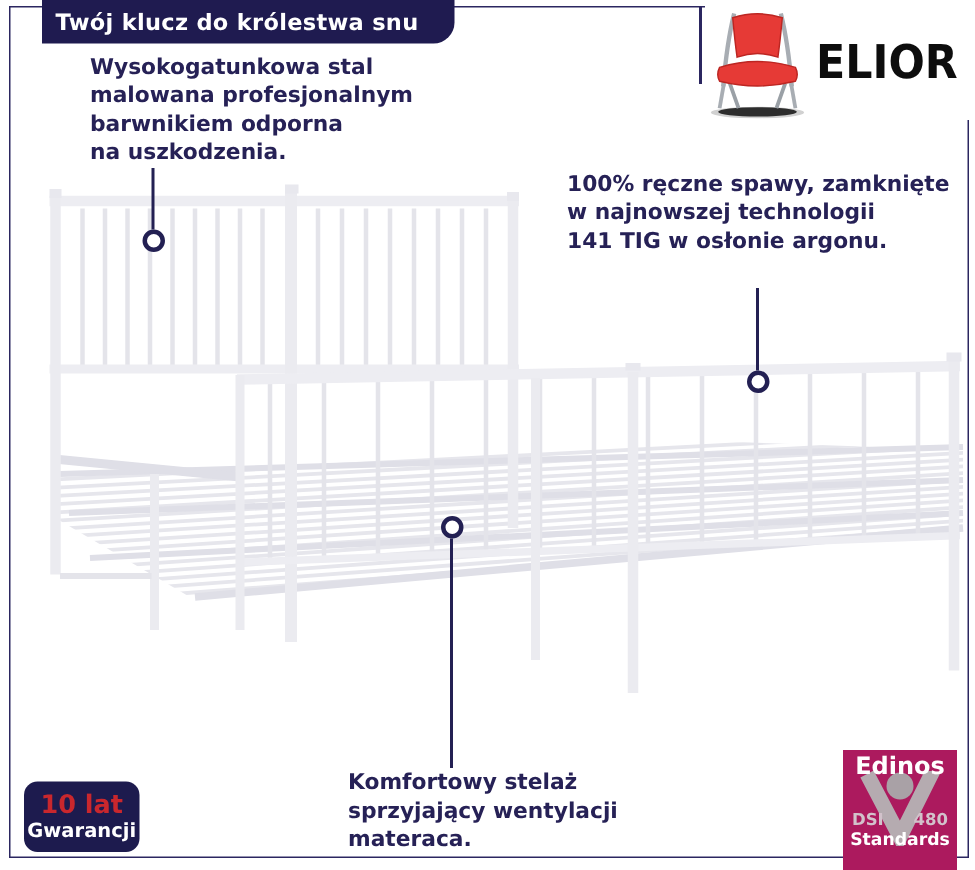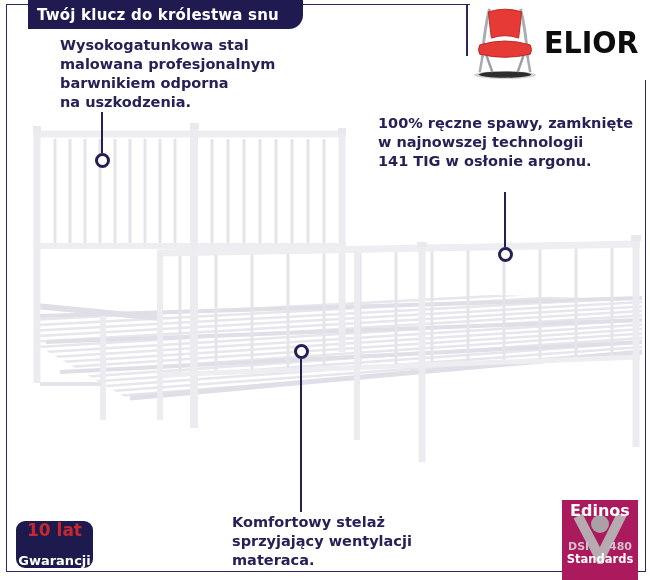--- a/index.html
+++ b/index.html
@@ -21,21 +21,21 @@
   .note{position:absolute;color:#262156;font-weight:bold;font-size:14.5px;line-height:19px;white-space:nowrap;}
   .note-steel{left:40px;top:36px;margin-left:20px;}
   .note-welds{left:378px;top:114px;}
   .note-frame{left:232px;top:513px;}
   
   .c-line{position:absolute;width:2px;background:#232053;}
   .c-circle{position:absolute;width:15px;height:15px;border:3px solid #232053;border-radius:50%;
             background:#ffffff;box-sizing:border-box;}
   
   .warranty{position:absolute;left:16px;top:521px;width:77px;height:47px;background:#1d1b4e;
-            border-radius:9px;display:flex;flex-direction:column;align-items:center;justify-content:space-between;}
+            border-radius:9px;display:flex;flex-direction:column;align-items:center;justify-content:center;}
   .warranty .years{color:#c9272d;font-weight:bold;font-size:17px;line-height:19px;}
   .warranty .label{color:#ffffff;font-weight:bold;font-size:13px;line-height:15px;}
   
   .edinos{position:absolute;left:562px;top:500px;width:76px;height:84px;background:#ac1a5e;
           display:flex;flex-direction:column;align-items:center;overflow:hidden;}
   .edinos .ed-brand{color:#fff;font-weight:bold;font-size:16px;line-height:18px;margin-top:2px;z-index:2;}
   .edinos .ed-v{position:absolute;left:10px;top:14px;z-index:1;}
   .edinos .ed-row{position:absolute;left:0;top:40px;width:100%;display:flex;justify-content:space-between;
                   box-sizing:border-box;padding:0 6px;z-index:2;}
   .edinos .ed-row span{color:#d2c2cb;font-weight:bold;font-size:11px;}

